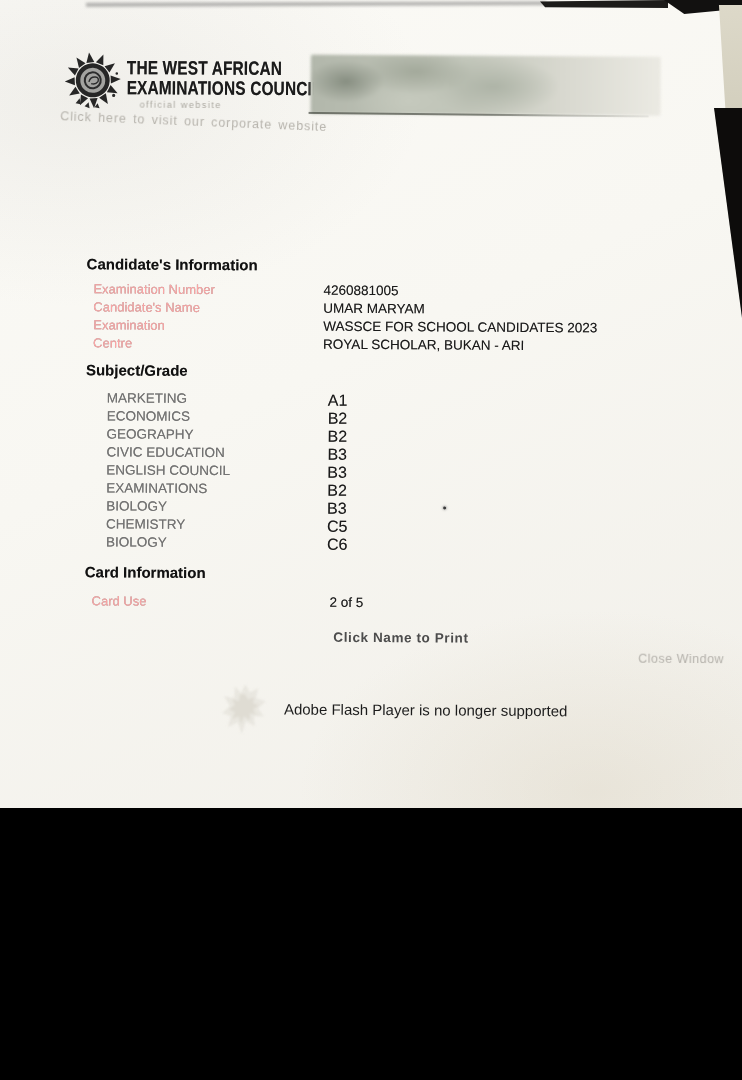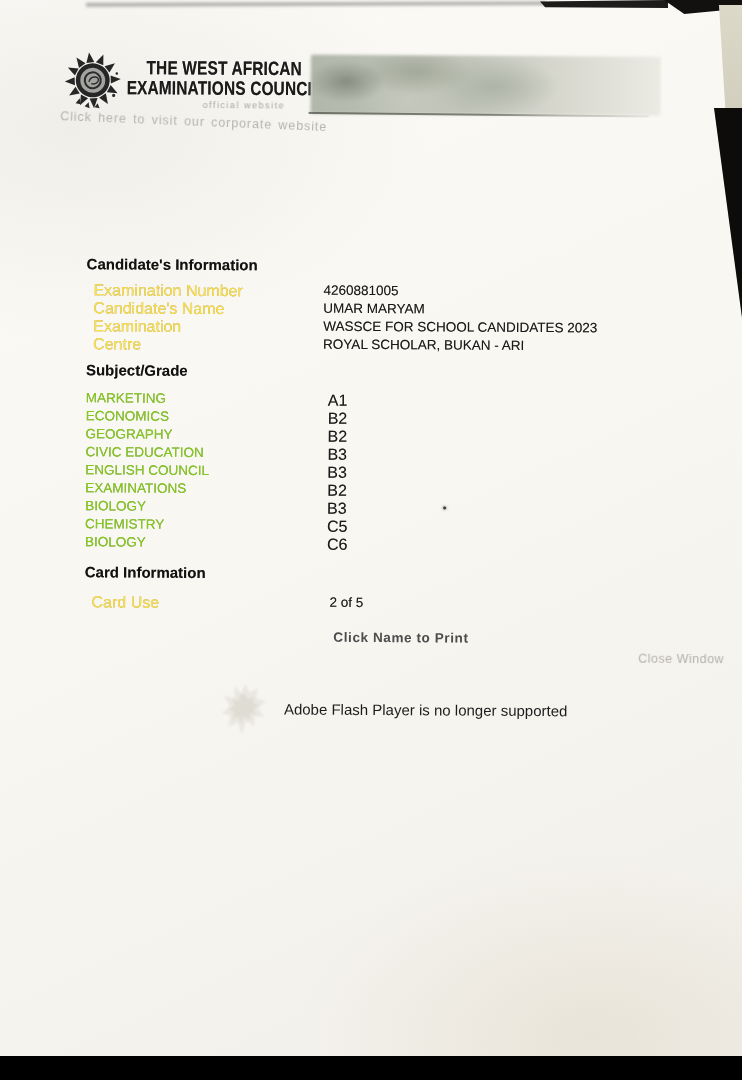--- a/index.html
+++ b/index.html
@@ -1,20 +1,19 @@
 <!DOCTYPE html>
 <html><head>
 <meta charset="utf-8">
 <style>
   html,body { margin:0; padding:0; background:#000; }
   #photo {
-    position:relative; width:742px; height:1056px; overflow:hidden;
+    position:relative; width:742px; height:808px; overflow:hidden;
     background:#070707;
     font-family:"Liberation Sans", sans-serif;
-    text-align:center;
   }
   .paper {
     position:absolute; inset:0;
     background:
       radial-gradient(420px 260px at 80% 98%, rgba(214,205,184,0.35), rgba(214,205,184,0) 70%),
       radial-gradient(500px 300px at 10% 12%, rgba(190,188,182,0.18), rgba(190,188,182,0) 70%),
       linear-gradient(155deg, #fbfaf6 0%, #f8f7f2 45%, #f1efe9 100%);
   }
   
   .edge-top-smudge { position:absolute; left:86px; top:2px; width:460px; height:4px;
@@ -54,23 +53,23 @@
   .banner-line { position:absolute; left:309px; top:111px; width:340px; height:2px;
     background:linear-gradient(to right, rgba(60,64,55,0.65) 0%, rgba(60,64,55,0.6) 52%, rgba(110,112,104,0.4) 75%, rgba(140,140,132,0.15) 100%);
     filter:blur(0.5px); transform:rotate(0.25deg); }
   .corp-link { position:absolute; left:61px; top:109px; font-size:12.5px; color:#b6b3ac;
     letter-spacing:0.9px; word-spacing:2px; transform:rotate(2deg); transform-origin:left top;
     filter:blur(0.5px); text-decoration:none; white-space:nowrap; cursor:pointer; }
   .page-title { position:absolute; left:74px; top:190px; font-size:29px; color:#8d8d8d;
     letter-spacing:1.5px; filter:blur(0.4px); }
   .sec-h { position:absolute; left:88px; font-size:15px; font-weight:700; color:#111; }
   .row { position:absolute; left:0; width:742px; height:18px; }
-  .lbl { position:absolute; left:95px; font-size:16px; color:#fde047; white-space:nowrap; }
+  .lbl { position:absolute; left:95px; font-size:13px; color:#fca5a5; white-space:nowrap; }
   .val { position:absolute; left:325px; font-size:13.5px; color:#1a1a1a; white-space:nowrap; }
-  .subj { position:absolute; left:88px; font-size:13.5px; color:#84cc16; white-space:nowrap; }
+  .subj { position:absolute; left:109px; font-size:13.5px; color:#737373; white-space:nowrap; }
   .grade { position:absolute; left:330px; font-size:16px; color:#1a1a1a; white-space:nowrap; }
   .print-link { position:absolute; left:337px; top:628px; font-size:13.5px; font-weight:700;
     color:#4c4c4c; letter-spacing:0.6px; text-decoration:none; cursor:pointer; white-space:nowrap; }
   .close-link { position:absolute; left:624px; top:648px; font-size:12.5px; color:#b4b1ab;
     letter-spacing:0.5px; filter:blur(0.4px); text-decoration:none; cursor:pointer; white-space:nowrap;margin-left:18px; }
   .flash-icon { position:absolute; left:224px; top:681px; width:50px; height:54px; filter:blur(1.2px); }
   .flash-text { position:absolute; left:288px; top:699px; font-size:15px; color:#1c1c1c; white-space:nowrap; }
   .ink-dot { position:absolute; left:446px; top:504px; width:3px; height:3px;
     background:#3a3a3a; border-radius:50%; box-shadow:0 0 2px 1px rgba(120,120,120,0.4); }
 </style>

